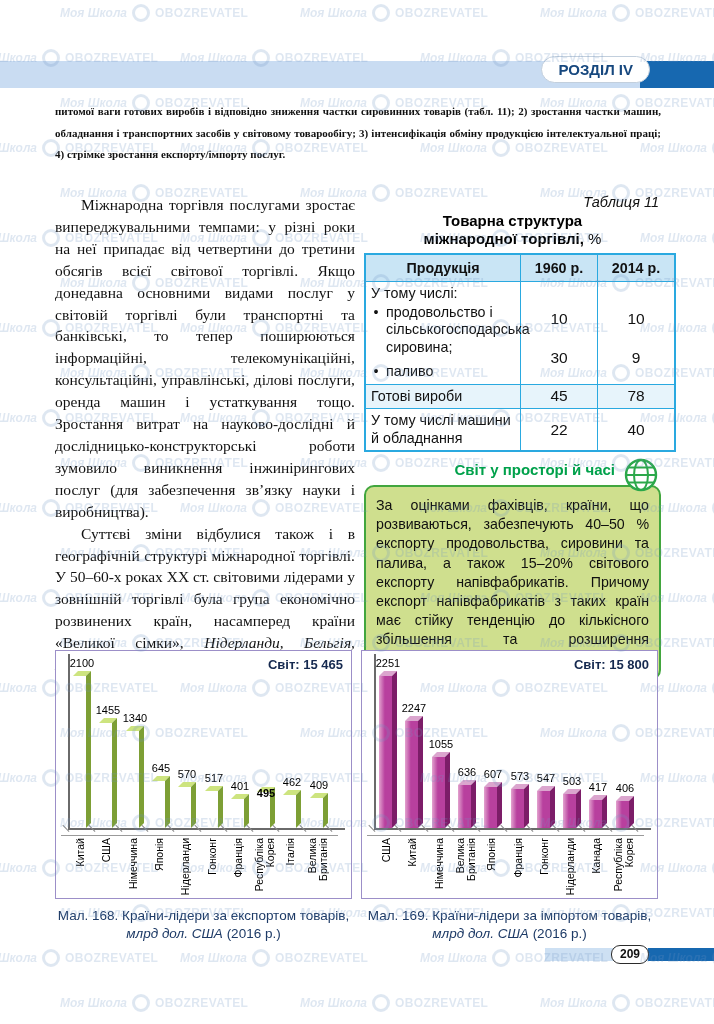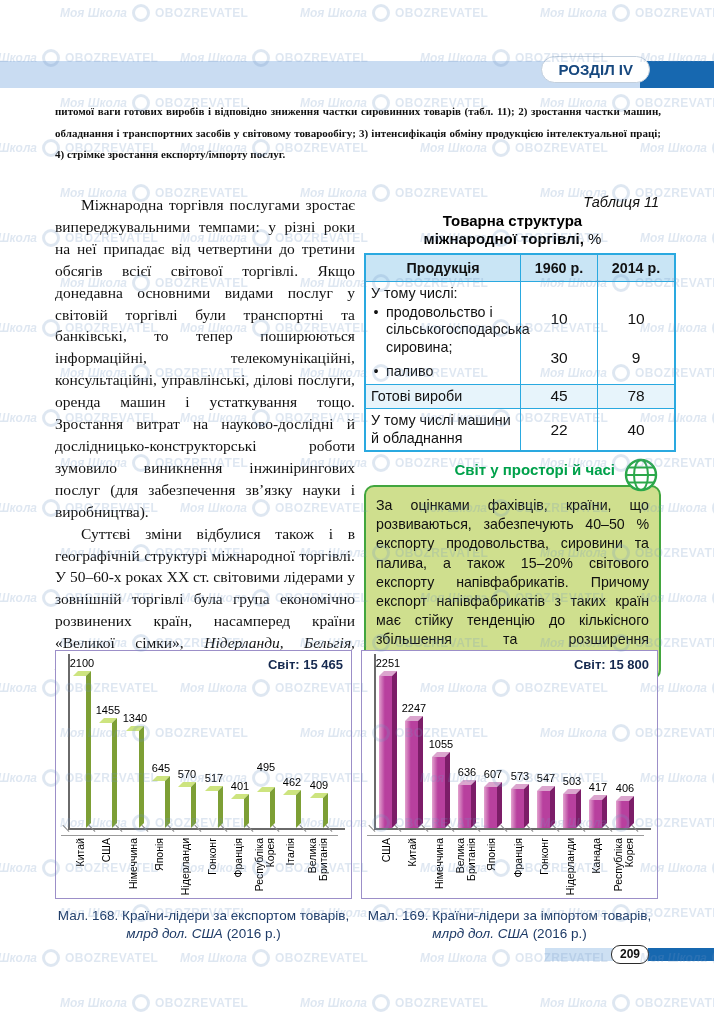--- a/index.html
+++ b/index.html
@@ -214,21 +214,21 @@
           <div class="bar-front" style="left: 175px; top: 148px; width: 13px; height: 29px;"></div>
           <div class="bar-top" style="left: 175px; top: 143px; width: 18px; height: 5px; background: rgb(205, 228, 127); clip-path: polygon(5px 0px, 100% 0px, 13px 100%, 0px 100%);"></div>
           <div class="bar-side" style="left: 188px; top: 143px; width: 5px; height: 34px; background: rgb(125, 159, 53); clip-path: polygon(0px 5px, 100% 0px, 100% calc(100% - 5px), 0px 100%);"></div>
           <div class="bar-vlabel" style="left: 161px; top: 129px;">401</div>
           <div class="xslot" style="left: 168px; top: 187px; width: 28px; height: 62px;">
             <span>Франція</span>
           </div>
           <div class="bar-front" style="left: 201px; top: 141px; width: 13px; height: 36px;"></div>
           <div class="bar-top" style="left: 201px; top: 136px; width: 18px; height: 5px; background: rgb(205, 228, 127); clip-path: polygon(5px 0px, 100% 0px, 13px 100%, 0px 100%);"></div>
           <div class="bar-side" style="left: 214px; top: 136px; width: 5px; height: 41px; background: rgb(125, 159, 53); clip-path: polygon(0px 5px, 100% 0px, 100% calc(100% - 5px), 0px 100%);"></div>
-          <div class="bar-vlabel" style="left: 187px; top: 110px;">495</div>
+          <div class="bar-vlabel" style="left: 187px; top: 136px; font-weight: bold;">495</div>
           <div class="xslot" style="left: 194px; top: 187px; width: 28px; height: 62px;">
             <span>Республіка Корея</span>
           </div>
           <div class="bar-front" style="left: 227px; top: 144px; width: 13px; height: 33px;"></div>
           <div class="bar-top" style="left: 227px; top: 139px; width: 18px; height: 5px; background: rgb(205, 228, 127); clip-path: polygon(5px 0px, 100% 0px, 13px 100%, 0px 100%);"></div>
           <div class="bar-side" style="left: 240px; top: 139px; width: 5px; height: 38px; background: rgb(125, 159, 53); clip-path: polygon(0px 5px, 100% 0px, 100% calc(100% - 5px), 0px 100%);"></div>
           <div class="bar-vlabel" style="left: 213px; top: 125px;">462</div>
           <div class="xslot" style="left: 220px; top: 187px; width: 28px; height: 62px;">
             <span>Італія</span>
           </div>

